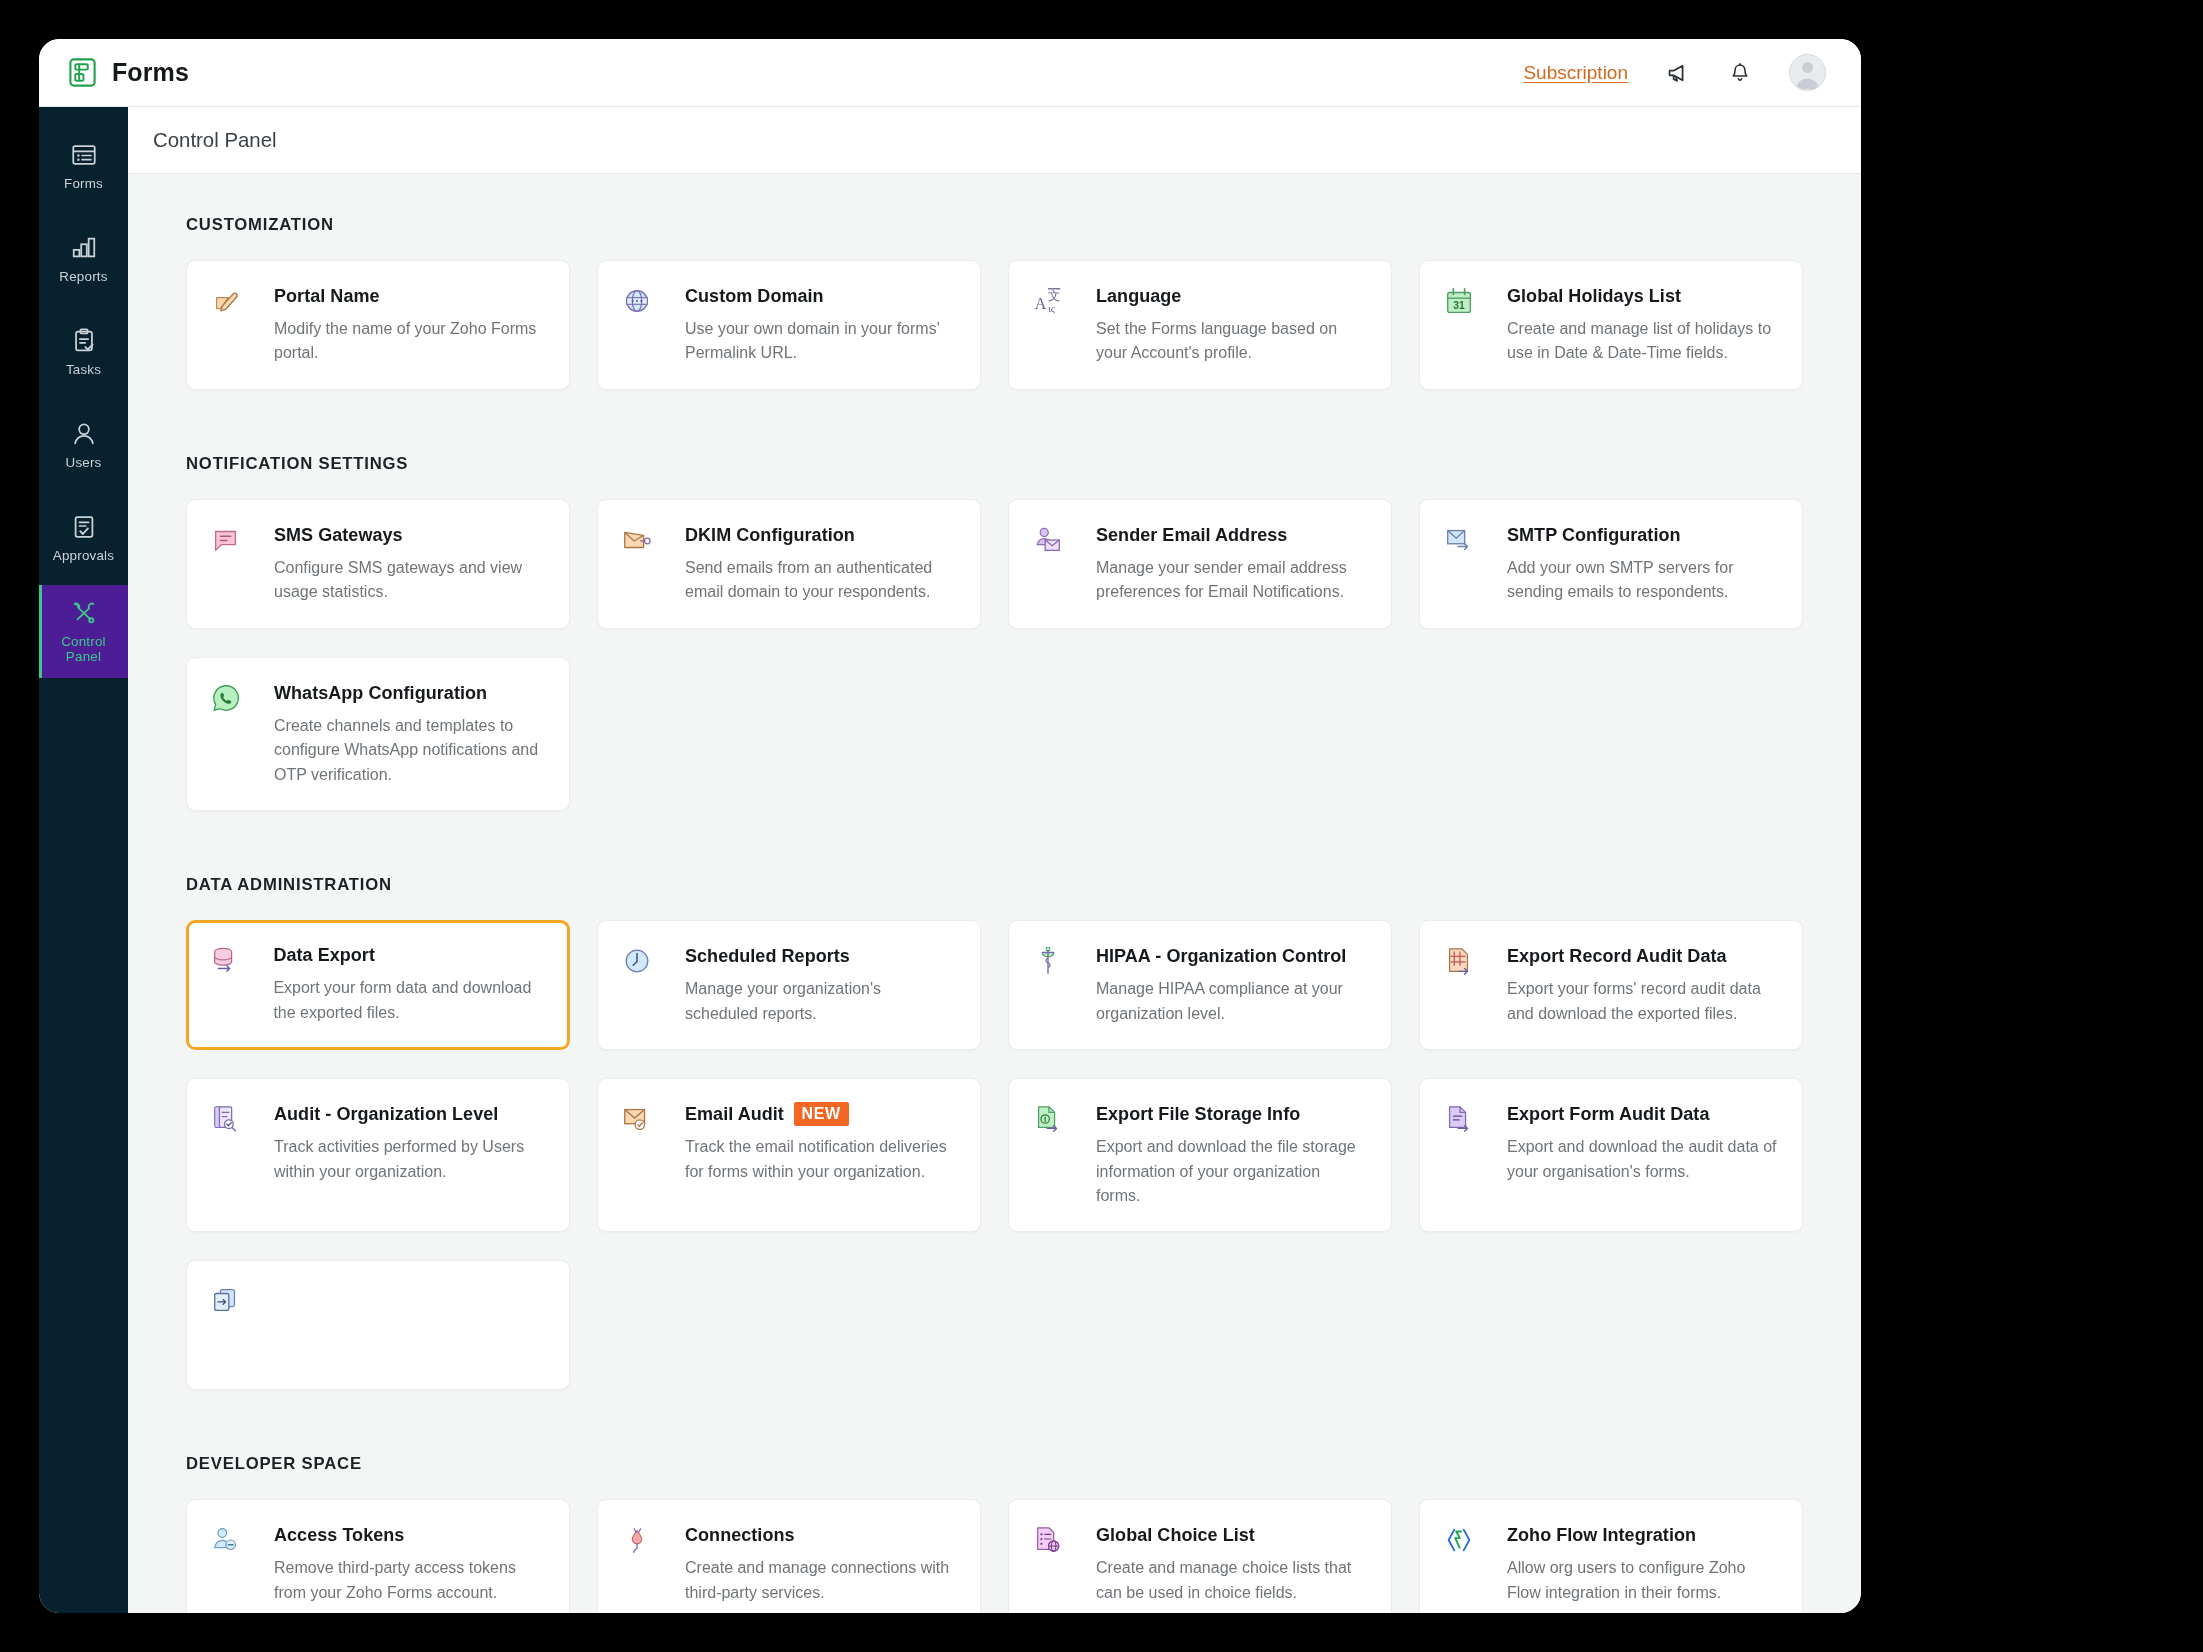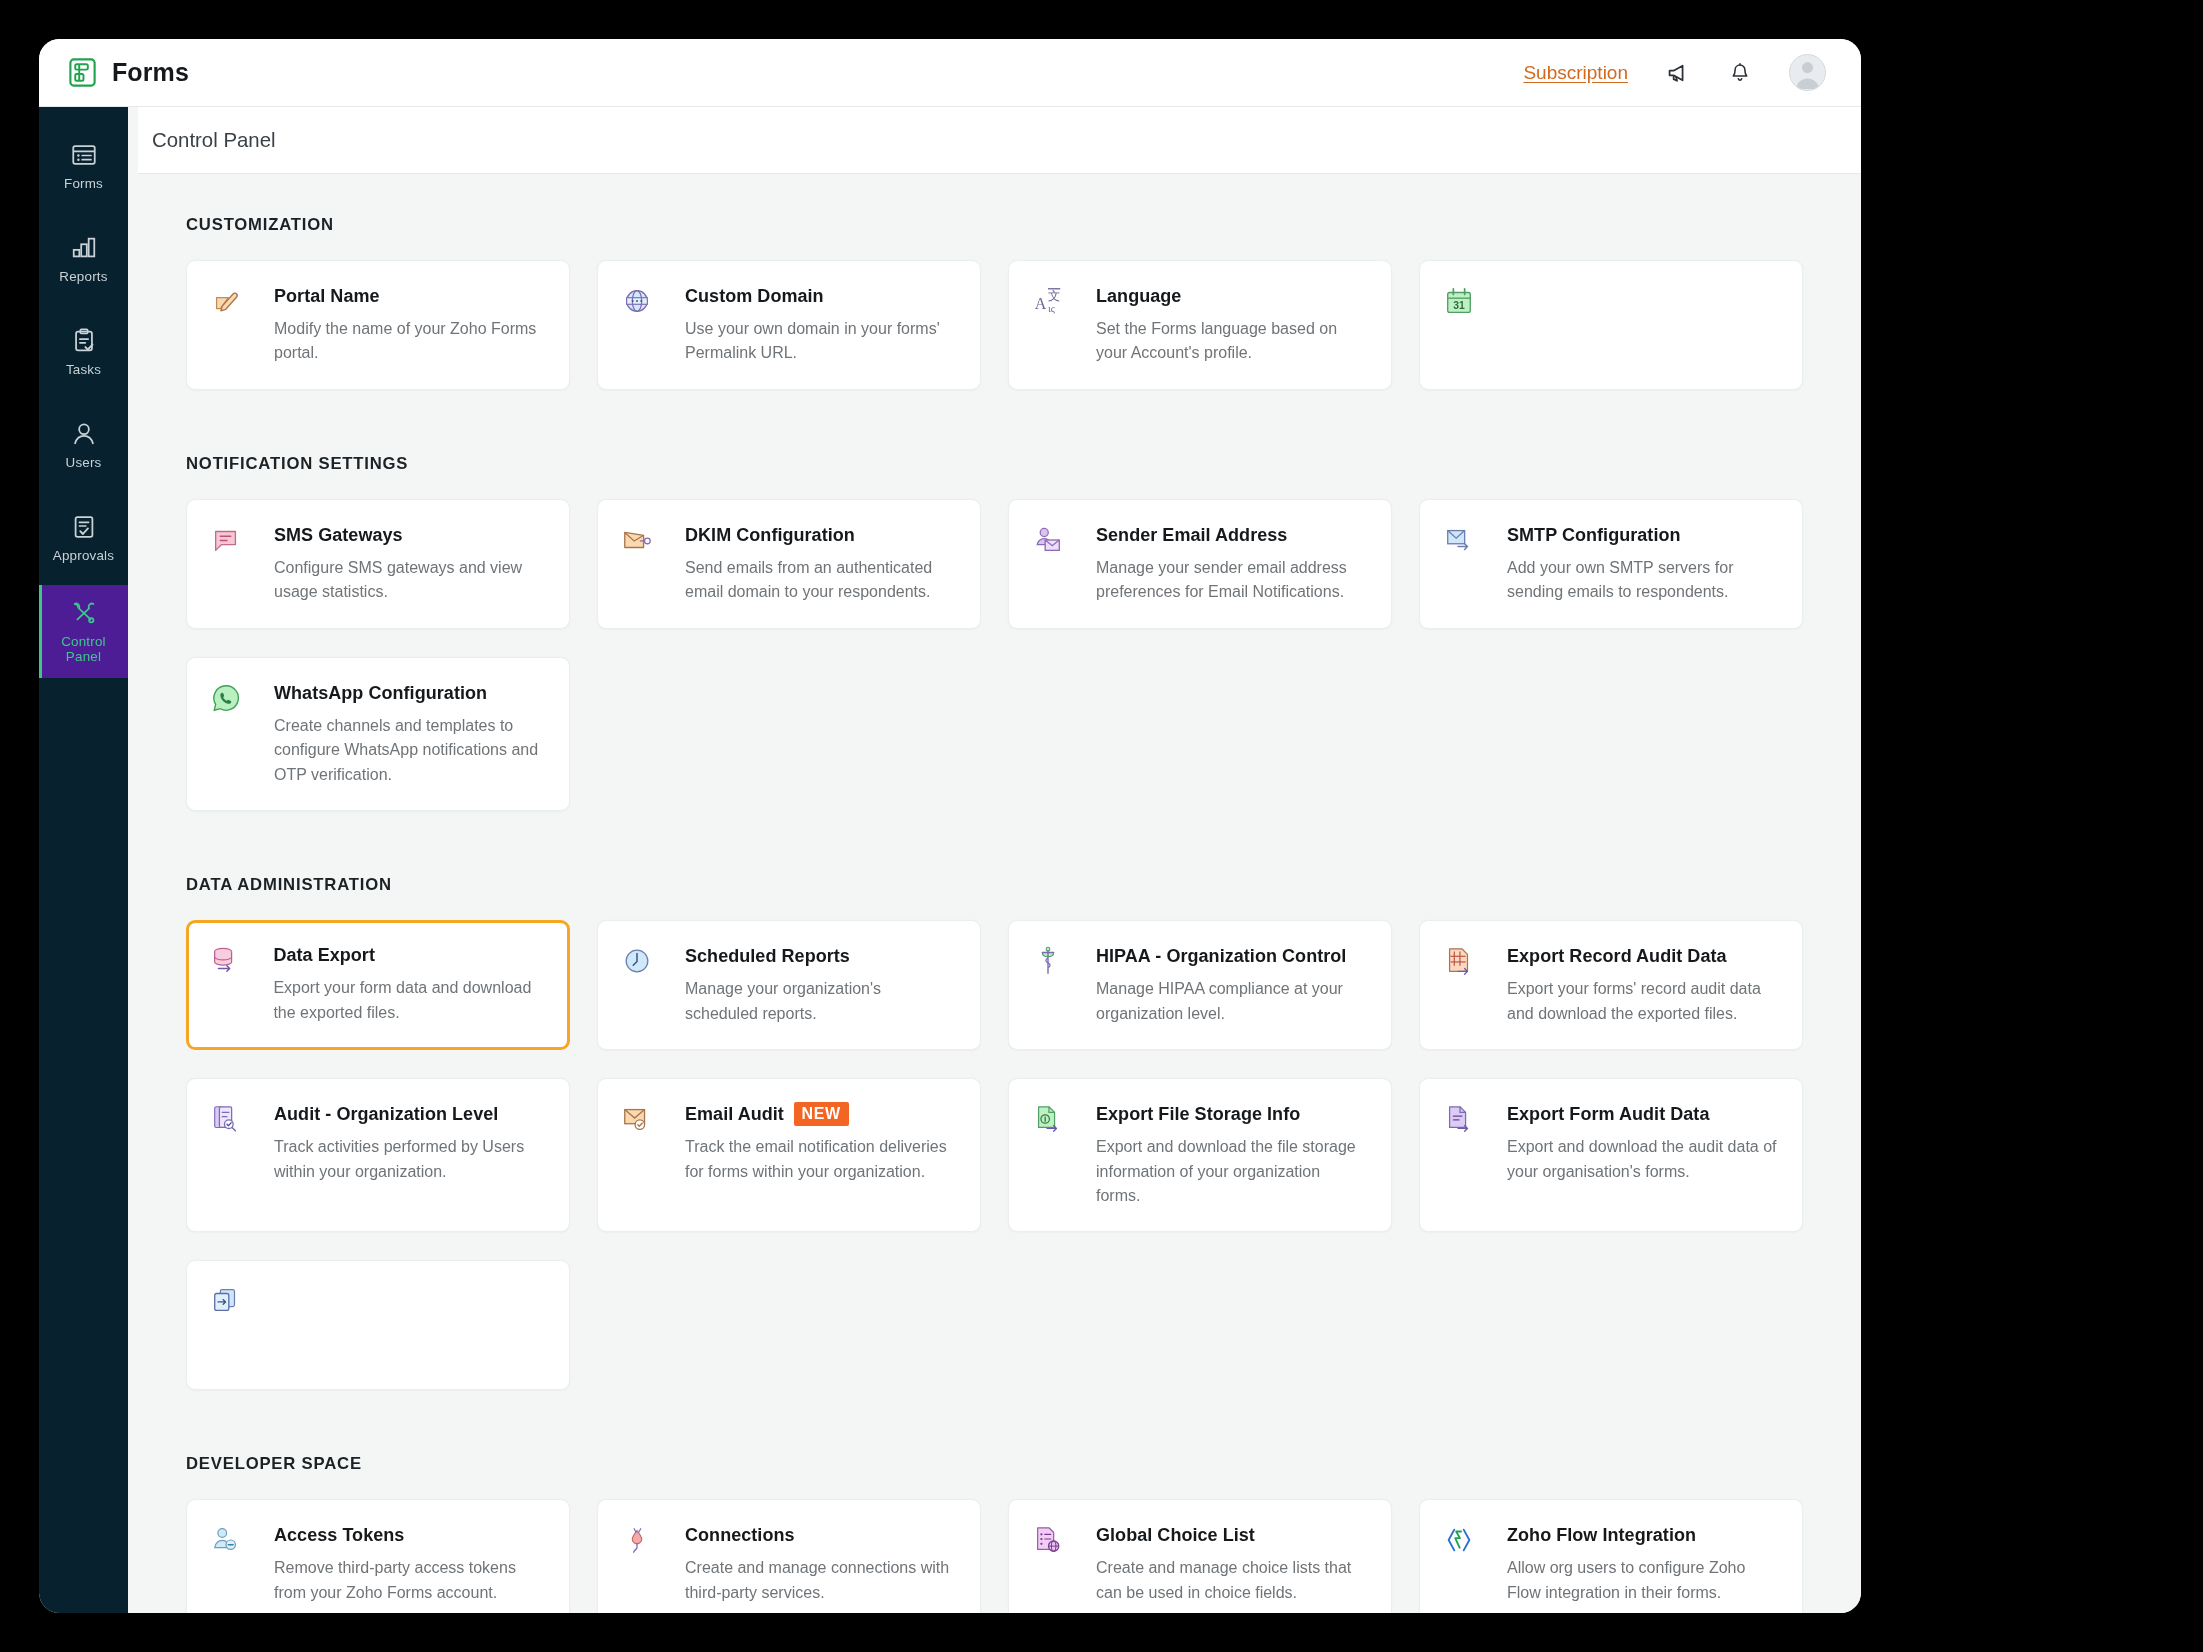--- a/index.html
+++ b/index.html
@@ -67,21 +67,21 @@
 
   
   .main {
     position: absolute; left: 89px; top: 68px;
     width: calc(100% - 89px); height: calc(100% - 68px);
     background: #f4f6f6; overflow: hidden;
   }
   .page-head {
     height: 67px; background: #ffffff;
     border-bottom: 0.9px solid #e6e9e9;
-    display: flex; align-items: center; padding-left: 14px; margin-left: 10px;
+    display: flex; align-items: center; padding-left: 25px;
   }
   .page-title { font-size: 20.4px; color: #3a4248; font-weight: 400; }
 
   .content { padding: 41px 37px 37px 58px; }
   .section { margin-bottom: 9.3px; }
   .section-title {
     font-size: 16.7px; font-weight: 700; color: #1b2125;
     letter-spacing: 0.8px; margin-bottom: 25px;
   }
   .grid { display: grid; grid-template-columns: repeat(4, 384px); gap: 28px 27px; }
@@ -283,20 +283,26 @@
           </div>
 
           <div class="card">
             <svg class="card-ico" viewBox="0 0 34 34">
               <rect x="5" y="8" width="24" height="21" rx="2" fill="#bff0c4" stroke="#4f9e63" stroke-width="1.4"></rect>
               <line x1="5" y1="14" x2="29" y2="14" stroke="#4f9e63" stroke-width="1.4"></line>
               <line x1="11" y1="4" x2="11" y2="10" stroke="#4f9e63" stroke-width="1.8" stroke-linecap="round"></line>
               <line x1="23" y1="4" x2="23" y2="10" stroke="#4f9e63" stroke-width="1.8" stroke-linecap="round"></line>
               <text x="17" y="26" text-anchor="middle" font-family="Liberation Sans, sans-serif" font-size="11" font-weight="700" fill="#2f6e41">31</text>
             </svg>
+            <div class="card-body">
+              <div class="card-title-row">
+                  <span class="card-title">Global Holidays List</span>
+                </div>
+              <div class="card-desc">Create and manage list of holidays to use in Date &amp; Date-Time fields.</div>
+            </div>
           </div>
 
         </div>
       </div>
 
       <div class="section mt-gap">
         <div class="section-title">NOTIFICATION SETTINGS</div>
         <div class="grid">
 
           <div class="card">

